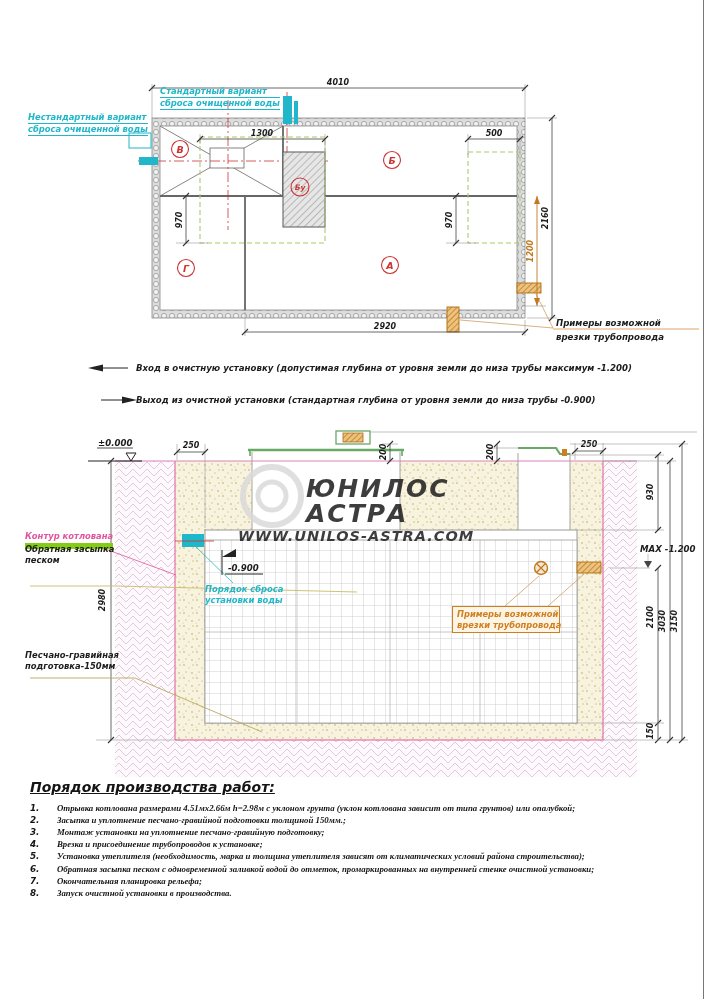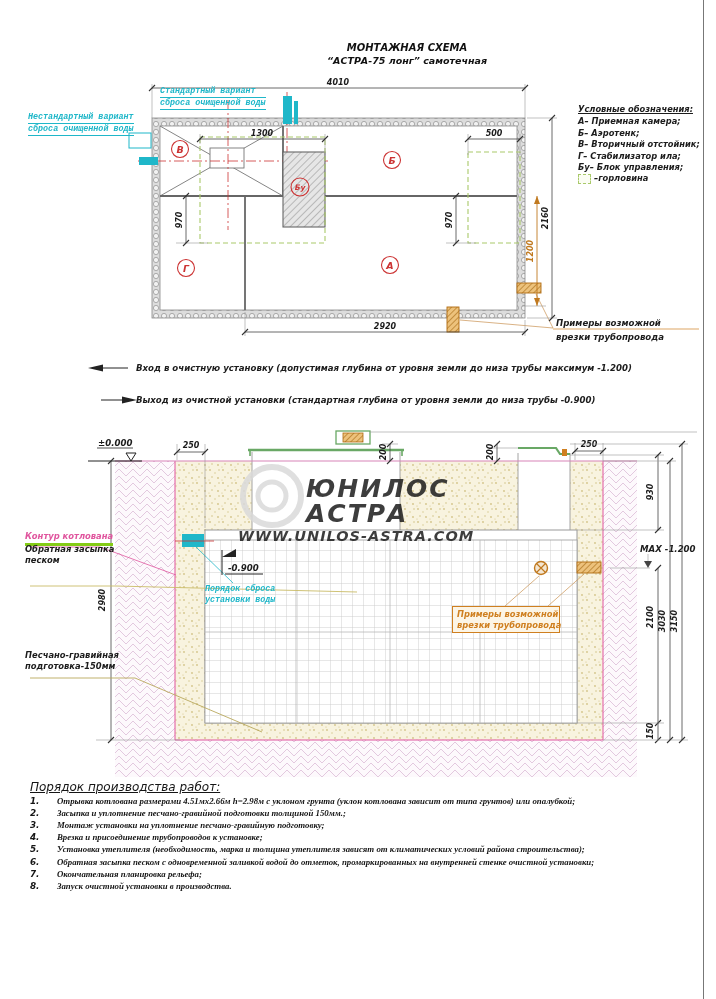--- a/index.html
+++ b/index.html
@@ -17,35 +17,35 @@
   .ext{stroke:#999;stroke-width:0.6;}
   .diml{stroke:#444;stroke-width:0.8;fill:none;}
   .tick{stroke:#333;stroke-width:1.1;}
   .wall{stroke:#666;stroke-width:1.8;}
   .thin{stroke:#777;stroke-width:0.9;fill:none;}
   .red{stroke:#cc3333;stroke-width:0.8;fill:none;}
   .grn-d{stroke:#a9c96a;stroke-width:1.1;fill:none;stroke-dasharray:5 3;}
   .cyan-f{fill:#1fb7c9;}
   .lbl{position:absolute;font:italic bold 8.4px/10.5px "DejaVu Sans",sans-serif;color:#1c1c1c;white-space:nowrap;}
   .lbl.ul > div{border-bottom:1px solid currentColor;padding-bottom:0.5px;}
-  .cyan-t{color:#1fb7c9;font-family:Liberation Mono, monospace;}
+  .cyan-t{color:#1fb7c9;}
   .pink-t{color:#e0559e;}
   .titleblk{position:absolute;left:257px;top:42px;width:300px;text-align:center;
             font:italic bold 10px/12.5px "DejaVu Sans",sans-serif;color:#111;}
   .titleblk .t2{font-size:9.5px;}
   .legend{position:absolute;left:578px;top:104px;width:136px;
           font:italic bold 8.3px/11.4px "DejaVu Sans",sans-serif;color:#1c1c1c;}
   .legend .hd{text-decoration:underline;margin-bottom:1px;}
   .lg-row{display:flex;align-items:center;}
   .swatch{display:inline-block;width:11px;height:8px;border:1px dashed #a9c96a;background:#fbfdf4;margin-right:3px;flex:none;}
   .orgbox{position:absolute;left:452px;top:606px;width:98px;border:1px solid #cf7f1f;background:#fcf5e6;
           padding:2px 4px;font:italic bold 8.3px/10.5px "DejaVu Sans",sans-serif;color:#cf7f1f;white-space:nowrap;}
   .worklist{position:absolute;left:30px;top:781px;width:566px;
             font:italic 600 8.8px/12.1px "DejaVu Sans",sans-serif;color:#151515;}
-  .worklist .hd{font-size:12px;font-weight:normal;text-decoration:underline;margin-bottom:2px;}
+  .worklist .hd{font-size:14px;font-weight:bold;text-decoration:underline;margin-bottom:9px;}
   .wl-row{display:flex;}
   .wl-row .num{width:27px;flex:none;font-weight:bold;}
   .wl-row .txt{flex:1;font-family:Liberation Serif, serif;}
 </style>
 </head>
 <body>
 
 <div class="page">
 
   <svg width="716" height="999" viewBox="0 0 716 999">
@@ -307,49 +307,33 @@
           <line x1="679" y1="743" x2="685" y2="737" class="tick"></line>
         <text class="dim" x="677" y="621" text-anchor="middle" transform="rotate(-90 677 621)">3150</text>
       </g>
 
       <polyline points="30,547 100,547 176,575" stroke="#e0559e" stroke-width="0.8" fill="none"></polyline>
       <polyline points="30,586 116,586 357,592" stroke="#c9bb66" stroke-width="0.9" fill="none"></polyline>
       <polyline points="30,678 135,678 262,732" stroke="#b9a85c" stroke-width="0.9" fill="none"></polyline>
     </g>
   </svg>
 
-  <div class="titleblk">
-    <div>МОНТАЖНАЯ СХЕМА</div>
-    <div class="t2">“АСТРА-75 лонг” самотечная</div>
-  </div>
 
   <div class="lbl cyan-t ul" style="left:160px;top:86px">
     <div>Стандартный вариант</div>
     <div>сброса очищенной воды</div>
   </div>
 
   <div class="lbl cyan-t ul" style="left:28px;top:112px">
     <div>Нестандартный вариант</div>
     <div>сброса очищенной воды</div>
   </div>
 
-  <div class="legend">
-    <div class="hd">Условные обозначения:</div>
-    <div>А– Приемная камера;</div>
-    <div>Б– Аэротенк;</div>
-    <div>В– Вторичный отстойник;</div>
-    <div>Г– Стабилизатор ила;</div>
-    <div>Бу– Блок управления;</div>
-    <div class="lg-row">
-      <span class="swatch"></span>
-      <span>–горловина</span>
-    </div>
-  </div>
-
-  <div class="lbl pink-t" style="left:25px;top:531px;border-bottom:3px solid #84cc16;padding-bottom:1px">
+
+  <div class="lbl pink-t" style="left:25px;top:531px;border-bottom:6px solid #84cc16;padding-bottom:1px">
     <span>Контур котлована</span>
   </div>
 
   <div class="lbl" style="left:25px;top:544px">
     <div>Обратная засыпка</div>
     <div>песком</div>
   </div>
 
   <div class="lbl" style="left:25px;top:650px">
     <div>Песчано-гравийная</div>

